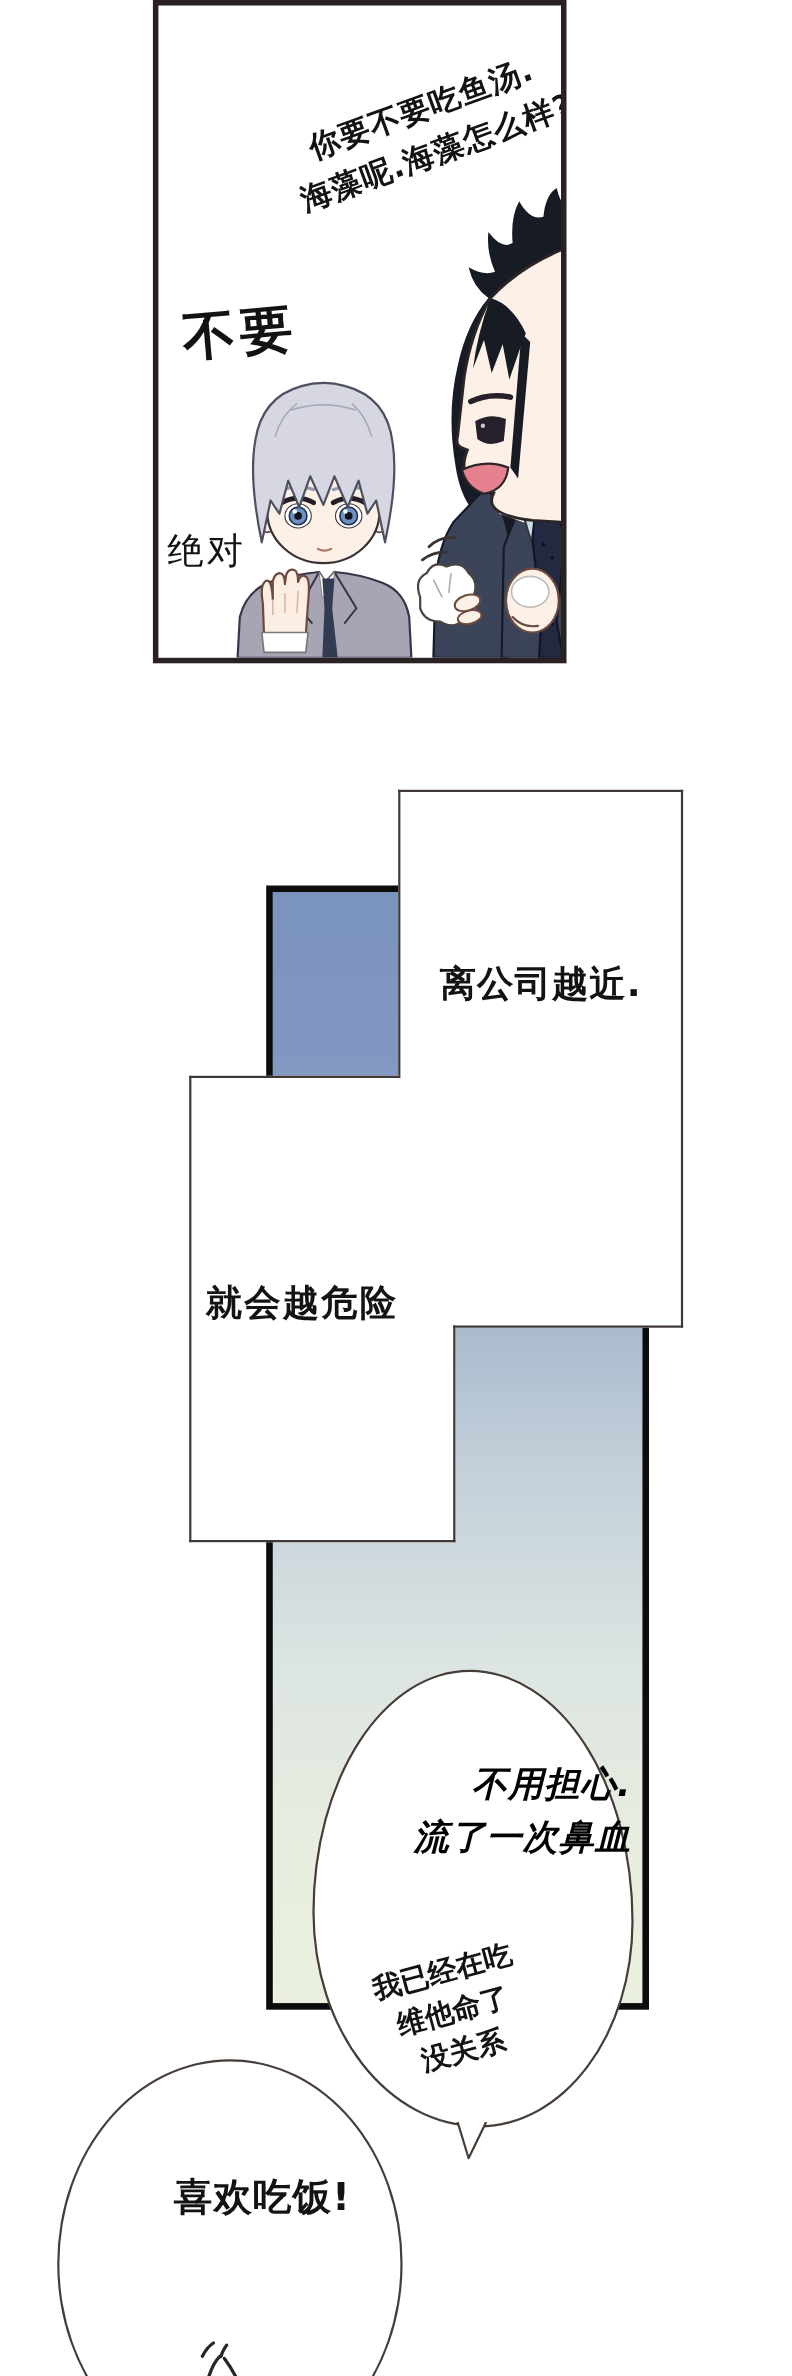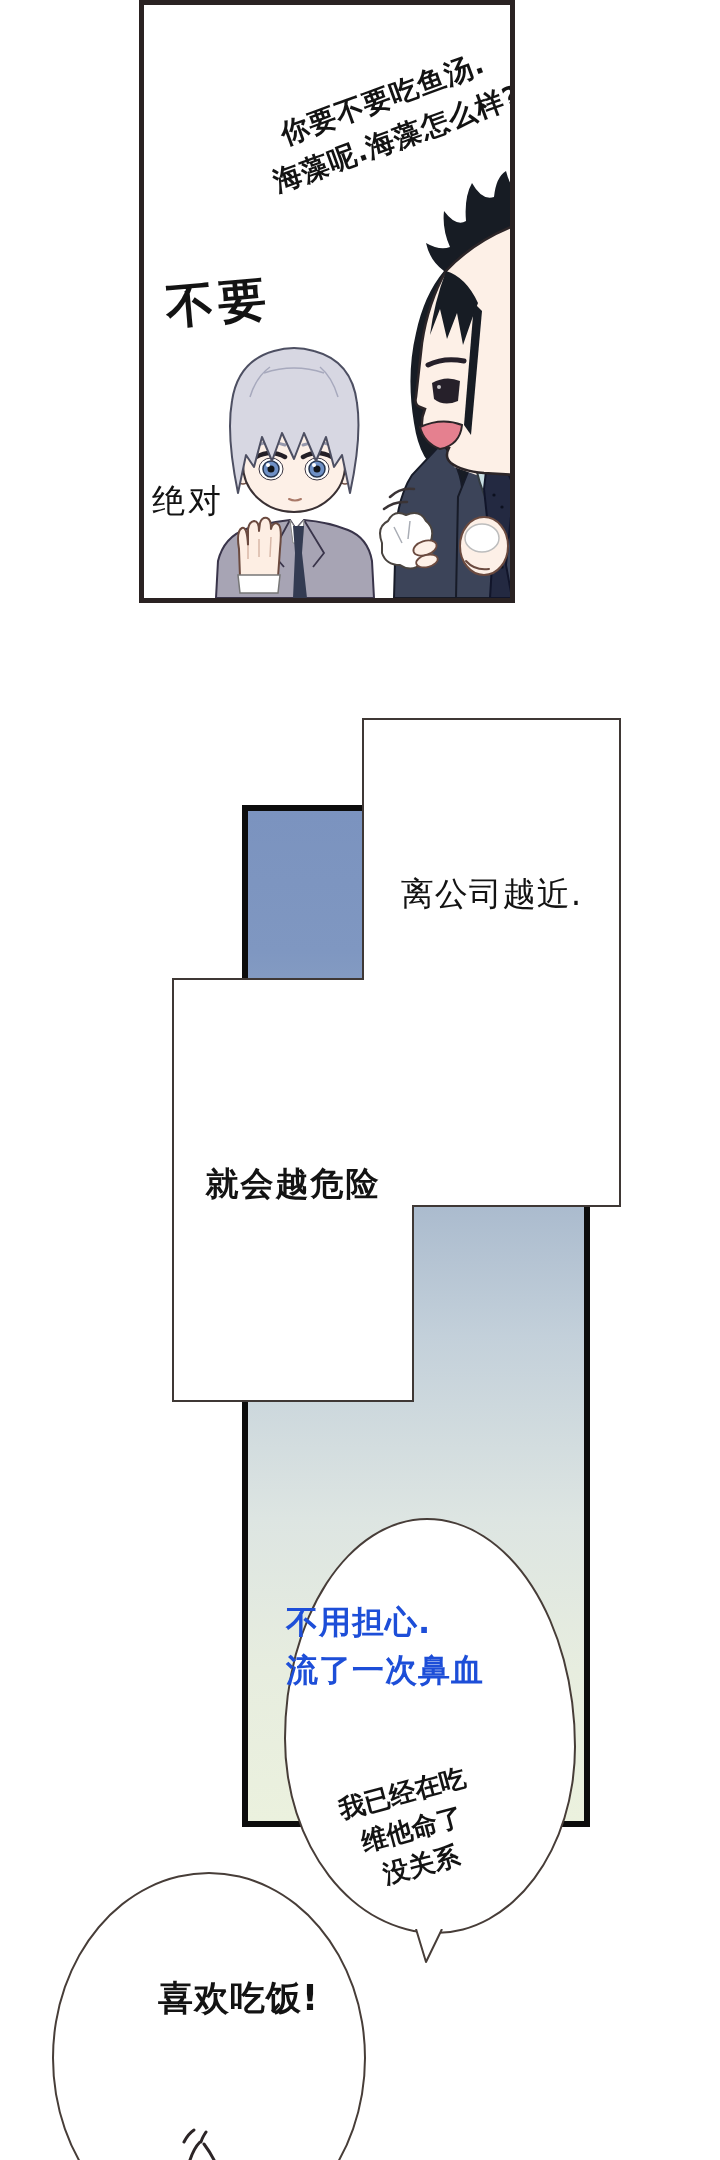--- a/index.html
+++ b/index.html
@@ -19,31 +19,31 @@
              letter-spacing:3px;color:#131313;}
   
   .gpanel{position:absolute;left:242px;top:805px;width:348px;height:1022px;
           border:6px solid #0c0c0c;box-sizing:border-box;
           background:linear-gradient(180deg,#7b93bf 0%,#7f97c1 14%,#9fb1c8 33%,
                      #c3d0da 52%,#dde5e2 70%,#e7eddf 85%,#ebf1de 100%);z-index:1;}
   
   .wrect{position:absolute;background:#ffffff;z-index:2;}
   .edge{position:absolute;background:#3f3835;z-index:3;}
   .bubble1-text{position:absolute;left:362px;top:870px;width:259px;z-index:4;
-                font-size:33px;font-weight:normal;line-height:47px;text-align:center;
+                font-size:33px;font-weight:bold;line-height:47px;text-align:center;
                 letter-spacing:1px;color:#131313;}
   .box-text{position:absolute;left:172px;top:1162px;width:242px;z-index:4;
-            font-size:33px;font-weight:bold;text-align:center;letter-spacing:2px;color:#131313;}
+            font-size:33px;font-weight:bold;text-align:left;letter-spacing:2px;color:#131313;padding-left:15px;}
   
   .bubble2{position:absolute;left:284px;top:1518px;width:292px;height:416px;background:#ffffff;
            border:2px solid #473d38;box-sizing:border-box;z-index:4;
            border-radius:49% 51% 48% 52% / 53% 55% 45% 47%;}
   .bubble2-main{position:absolute;left:0;top:78px;width:100%;
-                font-size:32px;font-weight:bold;line-height:48px;text-align:left;
-                letter-spacing:1px;color:#1d4ed8;}
+                font-size:32px;font-weight:bold;line-height:48px;text-align:right;
+                letter-spacing:1px;color:#000000;font-style:italic;}
   .bubble2-small{position:absolute;left:26px;top:254px;width:200px;
                  transform:rotate(-15deg);font-size:26px;font-weight:bold;line-height:37px;
                  text-align:center;color:#131313;}
   .tail2{position:absolute;left:414px;top:1929px;z-index:5;}
   .bubble3{position:absolute;left:52px;top:1872px;width:314px;height:372px;background:#ffffff;
            border:2px solid #473d38;box-sizing:border-box;border-radius:50%;z-index:4;}
   .bubble3-text{position:absolute;left:104px;top:100px;font-size:35px;font-weight:bold;
                 line-height:48px;text-align:left;letter-spacing:1px;white-space:nowrap;color:#131313;}
   .anger{position:absolute;left:174px;top:2122px;z-index:6;}
 </style>

